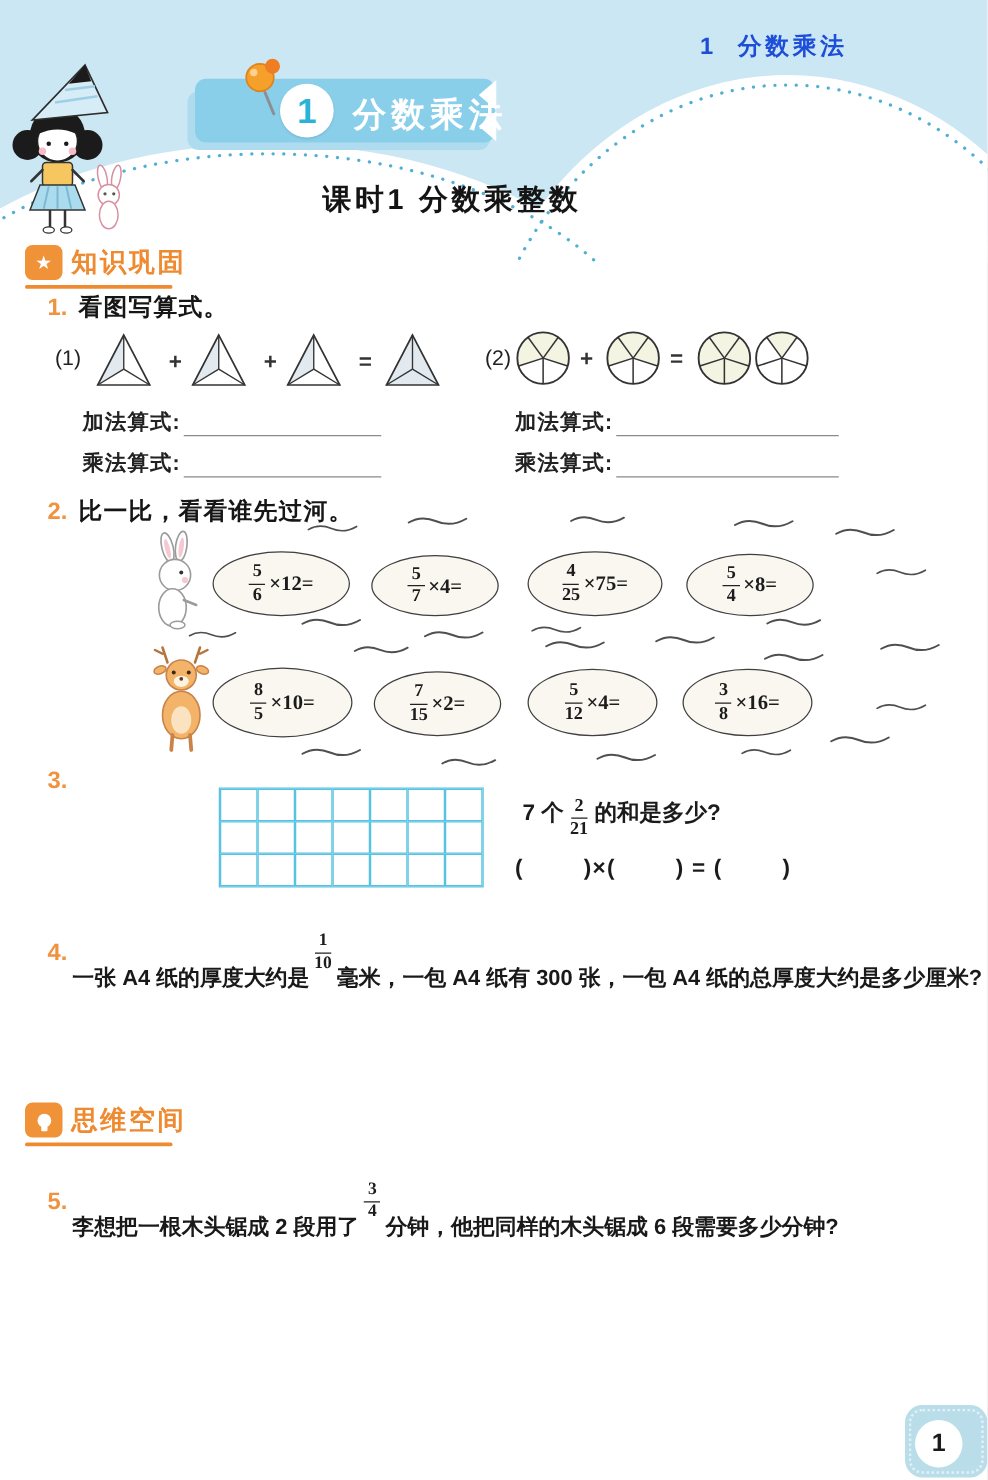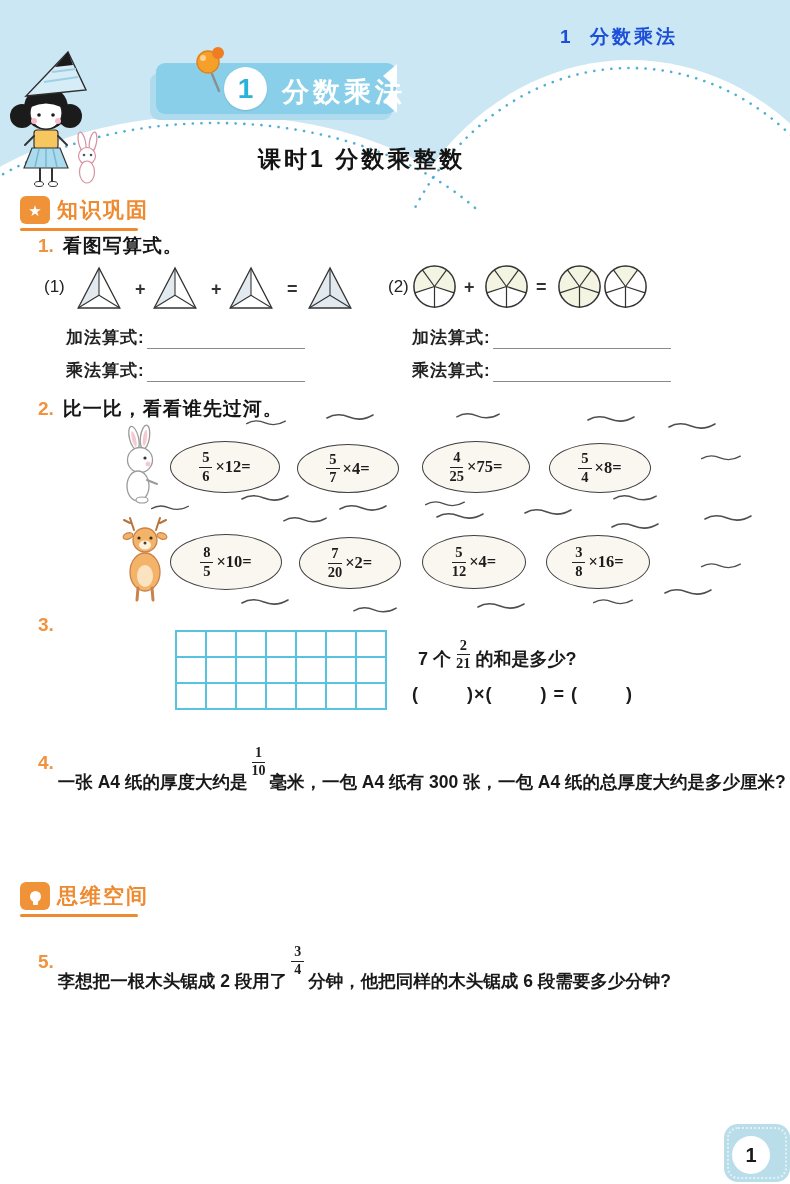--- a/index.html
+++ b/index.html
@@ -43,21 +43,21 @@
   .stone{position:absolute;border:1.6px solid #3f3f3f;border-radius:50%;background:#faf7f1;
          display:flex;align-items:center;justify-content:center;gap:3px;
          font-family:"Liberation Serif",serif;font-weight:600;}
   .stone .frac{font-size:14.5px;}
   .stone .mult{font-size:16.5px;color:#1c1c1c;}
   .sq{position:absolute;}
   .sq path{stroke:#4f4f4f;stroke-width:1.6;fill:none;stroke-linecap:round;}
   
   .grid{left:175px;top:630px;display:grid;grid-template-columns:repeat(7,30px);grid-template-rows:repeat(3,26px);border:1.2px solid #58c3e1;}
   .grid .cell{border:0.8px solid #58c3e1;}
-  .q-line{display:flex;align-items:flex-end;gap:5px;font-size:18px;font-weight:600;color:#1b1b1b;}
+  .q-line{display:flex;align-items:flex-start;gap:5px;font-size:18px;font-weight:600;color:#1b1b1b;}
   .q-line .frac{font-size:14.5px;}
   .equation{font-size:18px;color:#1b1b1b;white-space:pre;font-weight:600;letter-spacing:1px;}
   .word-prob{display:flex;align-items:center;gap:4px;white-space:nowrap;}
   .word-prob .prob-num{flex:none;}
   .word-prob .txt{font-size:17.5px;font-weight:600;color:#191919;margin-top:39px;}
   .word-prob .frac{font-size:14px;}
   
   .page-tab{left:724px;top:1124px;width:66px;height:58px;background:#b9dde9;border-radius:14px;}
   .page-tab::after{content:"";position:absolute;inset:3px;border:2px dotted #e2f1f8;border-radius:11px;}
   .page-circle{left:732px;top:1136px;width:38px;height:38px;background:#fff;border-radius:50%;
@@ -303,21 +303,21 @@
   <div class="stone" style="left:170px;top:534px;width:110px;height:54px">
     <span class="frac">
         <span class="fn">8</span>
         <span class="fd">5</span>
       </span>
     <span class="mult">×10=</span>
   </div>
   <div class="stone" style="left:299px;top:537px;width:100px;height:50px">
     <span class="frac">
         <span class="fn">7</span>
-        <span class="fd">20</span>
+        <span class="fd">15</span>
       </span>
     <span class="mult">×2=</span>
   </div>
   <div class="stone" style="left:422px;top:535px;width:102px;height:52px">
     <span class="frac">
         <span class="fn">5</span>
         <span class="fd">12</span>
       </span>
     <span class="mult">×4=</span>
   </div>

